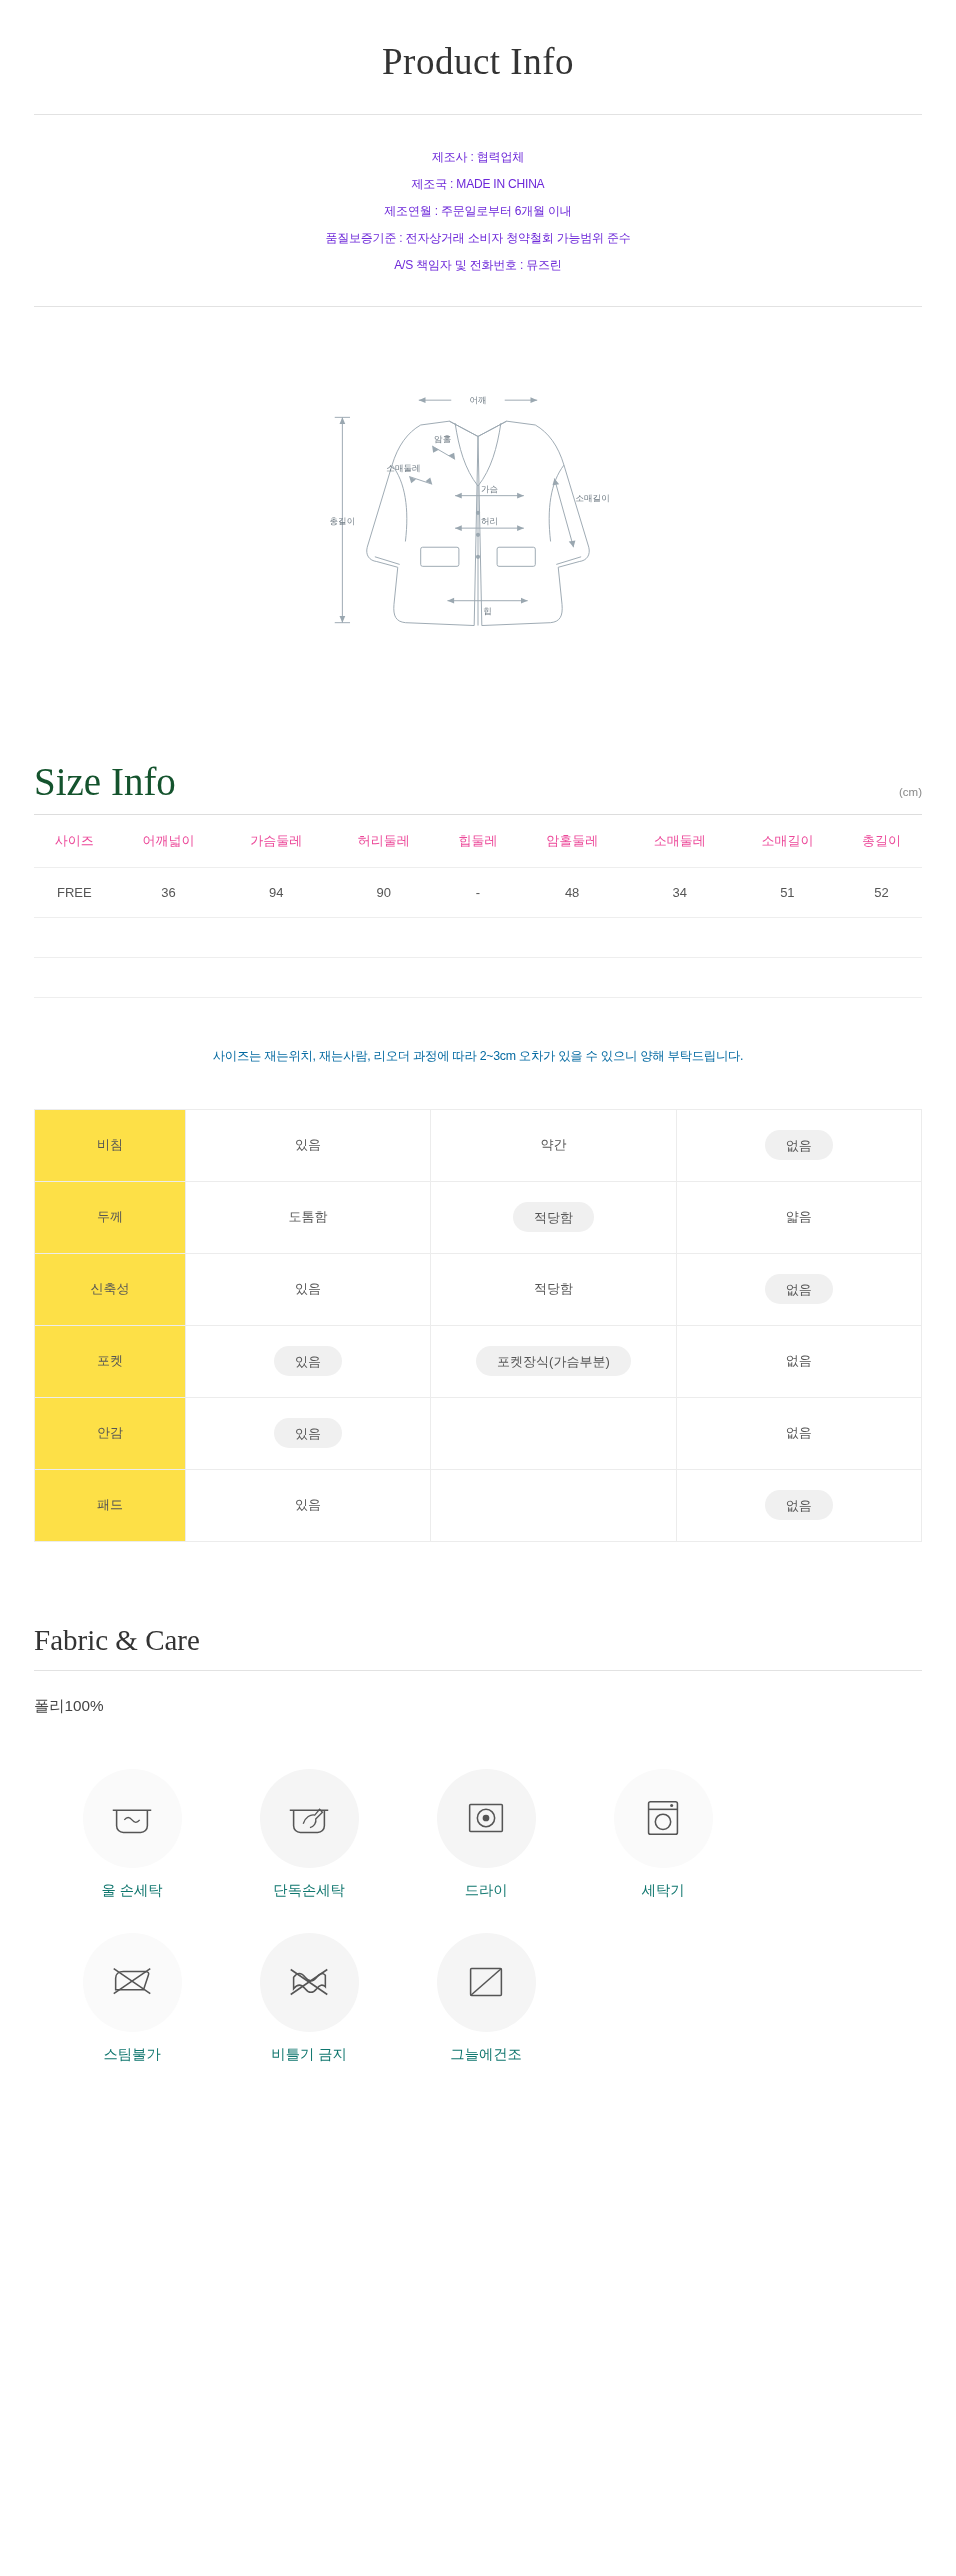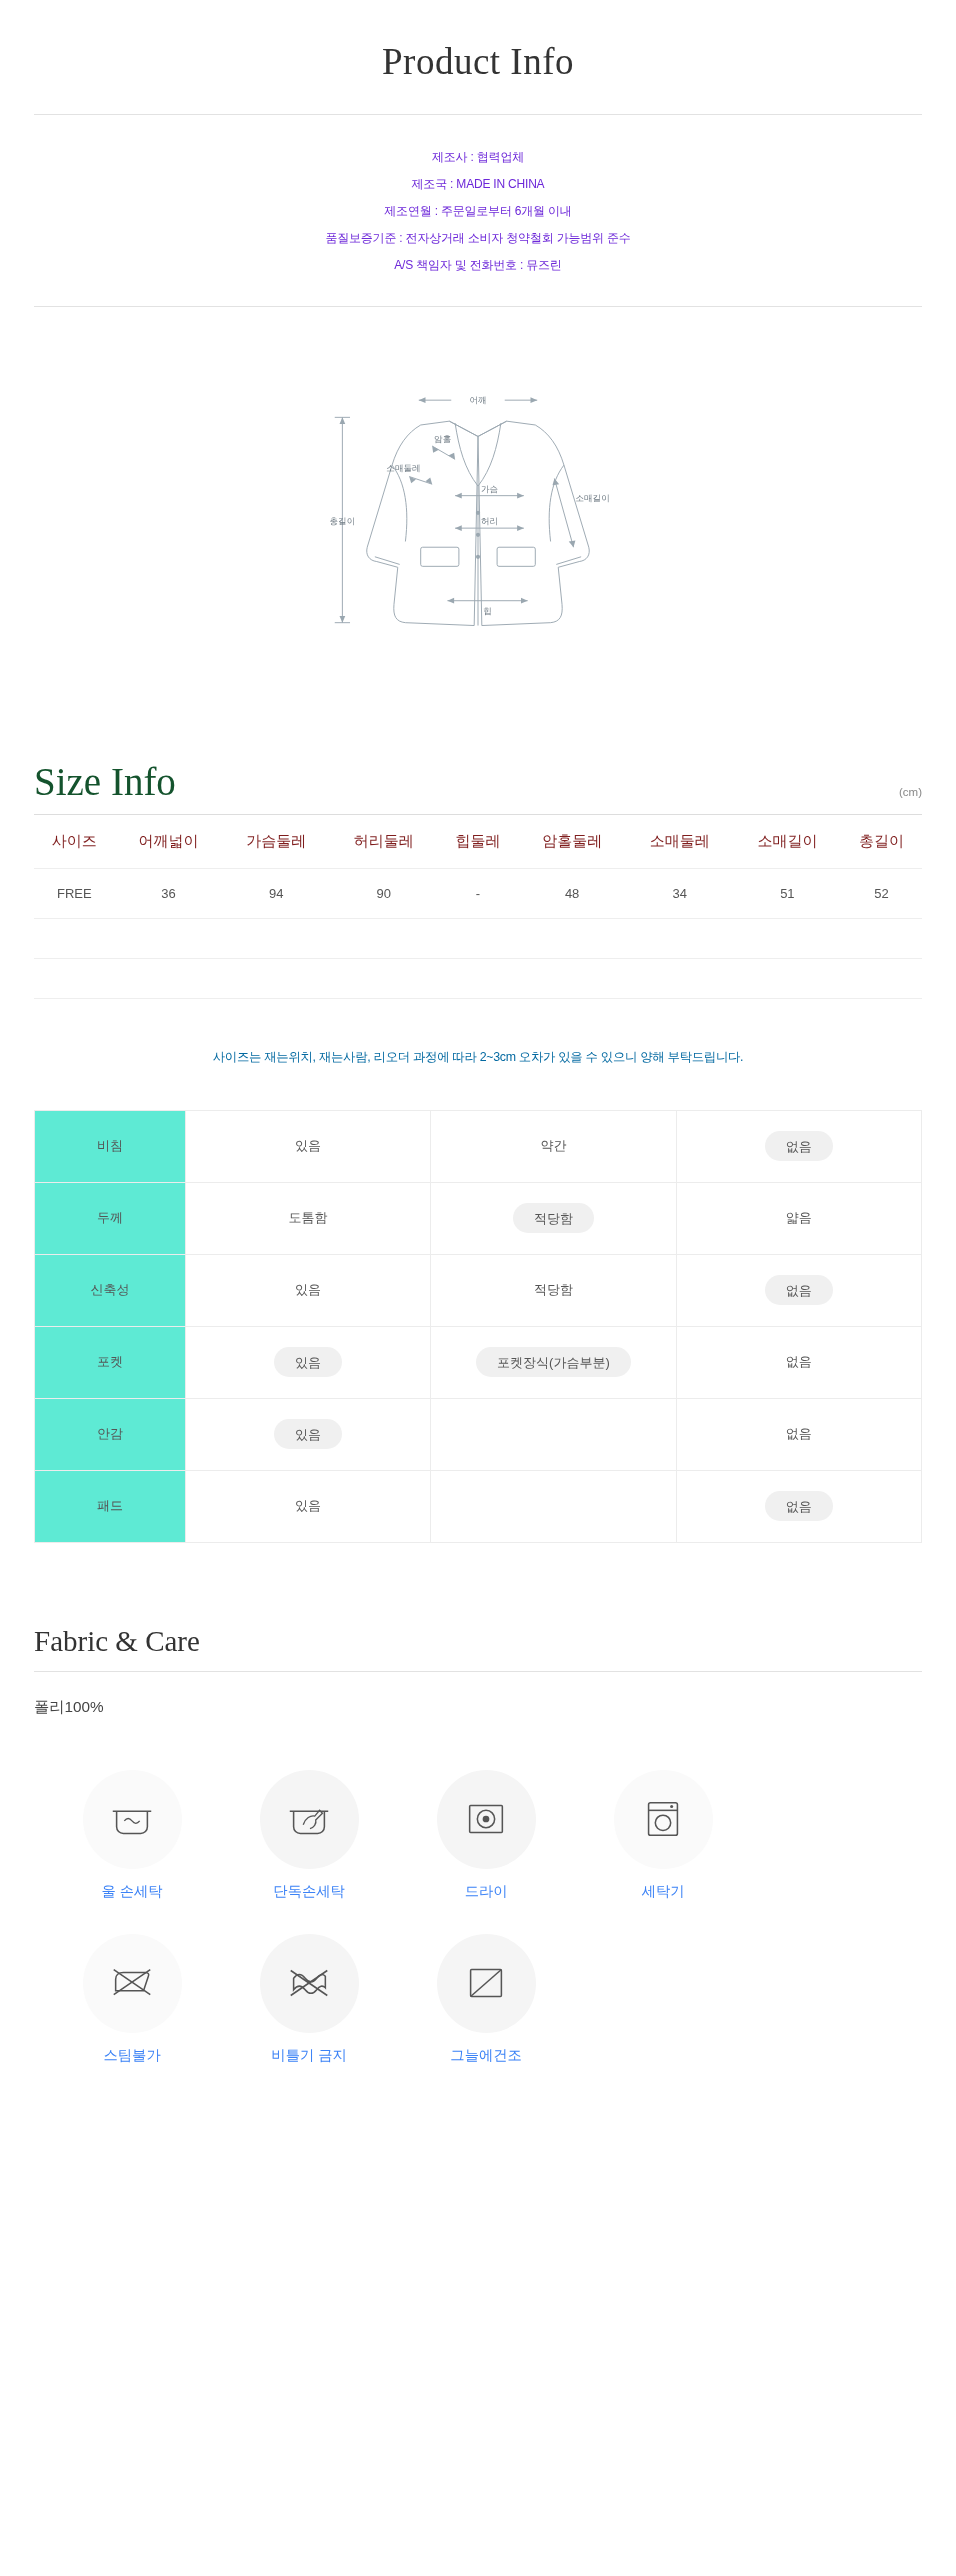--- a/index.html
+++ b/index.html
@@ -74,26 +74,26 @@
     color: #888;
     padding-bottom: 5.7px;
   }
   table.size-table {
     width: 100%;
     border-collapse: collapse;
     font-size: 12.4px;
   }
   table.size-table thead th {
     font-weight: normal;
-    color: #7f1d1d;
+    color: #ec4899;
     padding: 17px 0;
     text-align: center;
     border-top: 1px solid #ddd;
     border-bottom: 1px solid #eee;
-    font-size: 15px;
+    font-size: 13px;
   }
   table.size-table tbody td {
     text-align: center;
     padding: 17px 0;
     color: #555;
     border-bottom: 1px solid #eee;
     font-size: 13px;
   }
   table.size-table tbody tr.empty td {
     height: 40px;
@@ -116,21 +116,21 @@
   }
   table.attr-table td {
     border: 1px solid #ececec;
     height: 72px;
     text-align: center;
     color: #555;
     vertical-align: middle;
   }
   table.attr-table td.attr-label {
     width: 17%;
-    background: #5eead4;
+    background: #fde047;
     color: #555;
   }
   table.attr-table td.opt { width: 27.66%; margin-left: 44px; }
   .pill {
     display: inline-block;
     padding: 8.6px 21px;
     border-radius: 21px;
     background: #f0f0f0;
     color: #555;
     line-height: 1;
@@ -166,21 +166,21 @@
     border-radius: 50%;
     background: #f5f5f5;
     margin: 0 auto 13.4px;
     display: flex;
     align-items: center;
     justify-content: center;
   }
   .care-circle.plain { background: #fafafa; }
   .care-label {
     font-size: 14.3px;
-    color: #3b82f6;
+    color: #0f766e;
   }
   svg { display: block; }
 </style>
 </head>
 <body>
 
 <div class="page">
 
   <div class="inner">
     <div class="product-info-title">Product Info</div>

